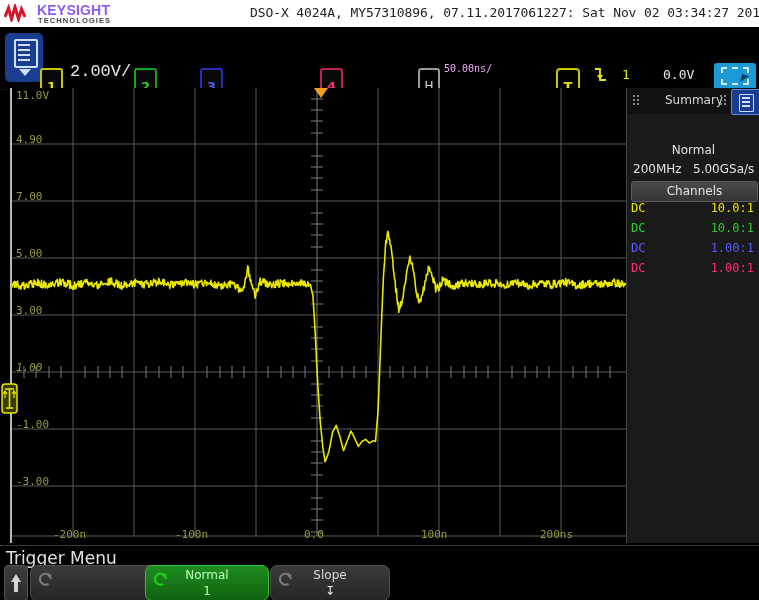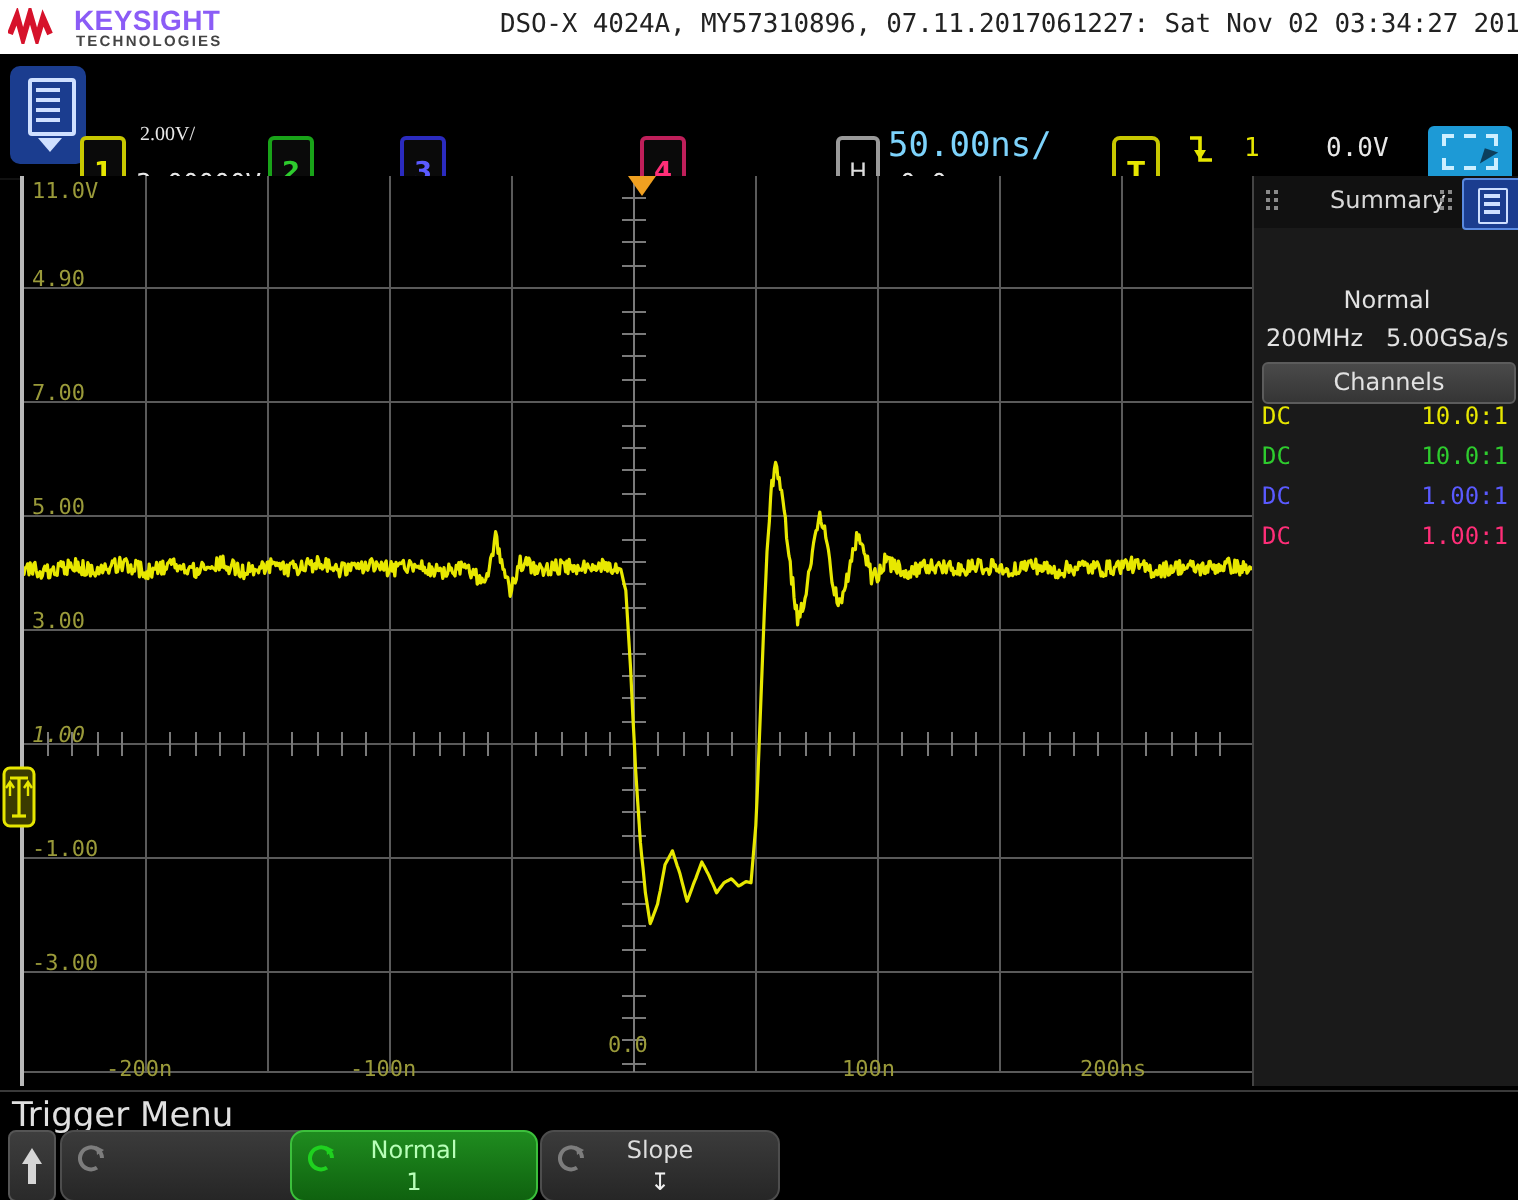--- a/index.html
+++ b/index.html
@@ -33,29 +33,29 @@
                   border-top:7px solid #cfe0ff;}
 
   .chbox{position:absolute;top:41px;width:19px;height:33px;border-radius:3px;
          background:#0a0a0a;text-align:center;line-height:33px;font-size:13px;
          font-weight:bold;}
   .ch1{left:40px;border:2px solid #c8c800;color:#e6e600;}
   .ch2{left:134px;border:2px solid #19a319;color:#2ecc2e;}
   .ch3{left:200px;border:2px solid #2b2bbf;color:#5a5aff;}
   .ch4{left:320px;border:2px solid #bf1f5a;color:#ff2e78;}
 
-  .ch1-v1{position:absolute;left:70px;top:35px;font-size:10px;color:#e8e8e8;
-          font-family:Liberation Serif, serif;}
+  .ch1-v1{position:absolute;left:70px;top:35px;font-size:17px;color:#e8e8e8;
+          font-family:Liberation Mono, monospace;}
   .ch1-v2{position:absolute;left:68px;top:58px;font-size:13px;color:#e8e8e8;
           font-family:"DejaVu Sans Mono","Liberation Mono",monospace;}
 
   .hbox{position:absolute;left:418px;top:41px;width:18px;height:32px;border-radius:3px;
         border:2px solid #9a9a9a;color:#dcdcdc;text-align:center;line-height:32px;
         font-size:12px;}
-  .h-v1{position:absolute;left:444px;top:36px;font-size:17px;color:#7dd3fc;
+  .h-v1{position:absolute;left:444px;top:36px;font-size:10px;color:#f0abfc;
         font-family:"DejaVu Sans Mono","Liberation Mono",monospace;}
   .h-v2{position:absolute;left:450px;top:58px;font-size:13px;color:#e8e8e8;
         font-family:"DejaVu Sans Mono","Liberation Mono",monospace;}
 
   .tbox{position:absolute;left:556px;top:41px;width:20px;height:33px;border-radius:4px;
         border:2px solid #c8c800;color:#e6e600;text-align:center;line-height:33px;
         font-size:13px;font-weight:bold;}
   .slope-ic{position:absolute;left:594px;top:40px;width:14px;height:16px;}
   .trg-src{position:absolute;left:622px;top:40px;font-size:13px;color:#e6e600;
            font-family:"DejaVu Sans Mono","Liberation Mono",monospace;}
@@ -293,21 +293,21 @@
     <div class="ylab" style="left:4px;  top:45px;">4.90</div>
     <div class="ylab" style="left:4px;  top:102px;">7.00</div>
     <div class="ylab" style="left:4px;  top:159px;">5.00</div>
     <div class="ylab" style="left:4px;  top:216px;">3.00</div>
     <div class="ylab" style="left:4px;  top:273px;font-style:italic;">1.00</div>
     <div class="ylab" style="left:4px;  top:330px;">-1.00</div>
     <div class="ylab" style="left:4px;  top:387px;">-3.00</div>
 
     <div class="xlab" style="left:41px;  top:440px;">-200n</div>
     <div class="xlab" style="left:163px; top:440px;">-100n</div>
-    <div class="xlab" style="left:292px; top:428px;">0.0</div>
+    <div class="xlab" style="left:292px; top:440px;">0.0</div>
     <div class="xlab" style="left:409px; top:440px;">100n</div>
     <div class="xlab" style="left:528px; top:440px;">200ns</div>
   </div>
 
   <div class="trig-marker"></div>
   <svg class="trig-level" viewBox="0 0 18 33">
     <rect x="1" y="2" width="15" height="29" rx="3" fill="#3a3a00" stroke="#e6e600" stroke-width="1.5"></rect>
     <path d="M4 7 L13 7 M8.5 7 L8.5 26" stroke="#e6e600" stroke-width="1.6" fill="none"></path>
     <path d="M4 16 L4 10 M2 12 L4 9 L6 12" stroke="#e6e600" stroke-width="1.2" fill="none"></path>
     <path d="M13 16 L13 10 M11 12 L13 9 L15 12" stroke="#e6e600" stroke-width="1.2" fill="none"></path>

